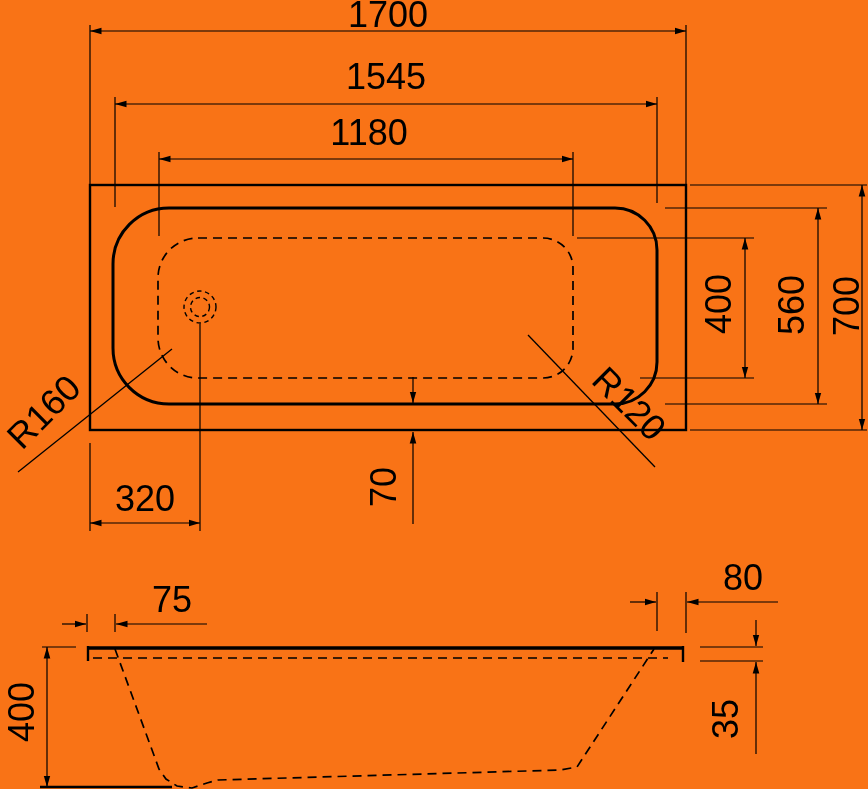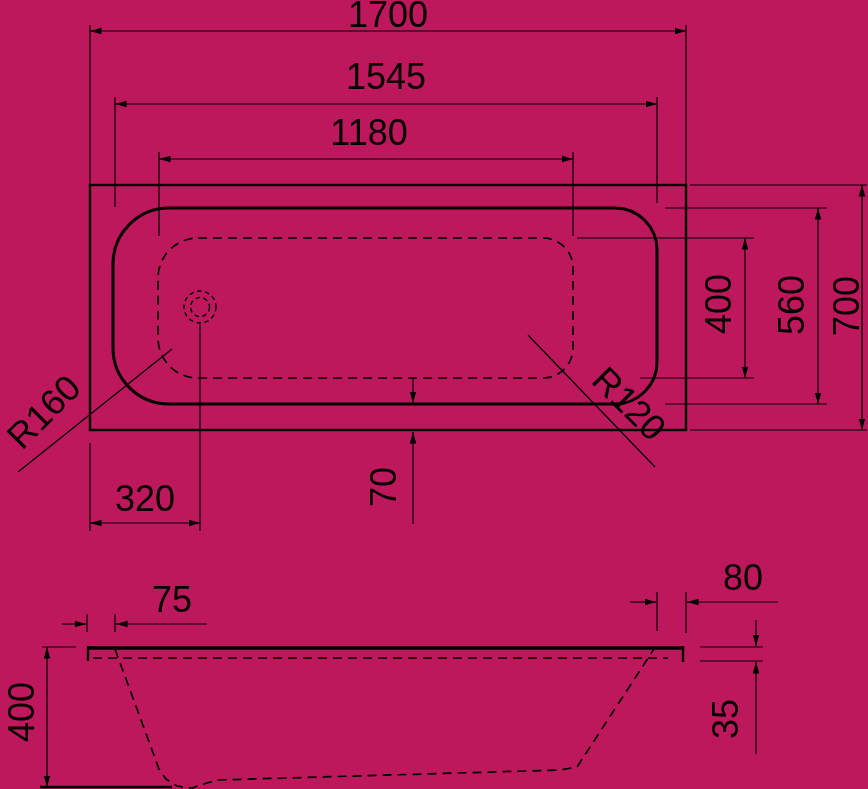--- a/index.html
+++ b/index.html
@@ -1,16 +1,16 @@
 <!DOCTYPE html>
 <html><head>
 <meta charset="utf-8">
 <style>
   html,body{margin:0;padding:0;background:#ffffff;}
-  .canvas{width:868px;height:789px;background:#be185d;position:relative;overflow:hidden;}
+  .canvas{width:868px;height:789px;background:#f97316;position:relative;overflow:hidden;}
   svg{display:block;}
   text{font-family:"Liberation Sans","DejaVu Sans",sans-serif;font-size:36px;fill:#000;}
   .thin{stroke:#000;stroke-width:1.2;fill:none;}
   .med{stroke:#000;stroke-width:2.4;fill:none;}
   .thick{stroke:#000;stroke-width:3;fill:none;}
   .xthick{stroke:#000;stroke-width:3.6;fill:none;}
   .dash{stroke:#000;stroke-width:1.7;fill:none;stroke-dasharray:9 6;}
   .dashsm{stroke:#000;stroke-width:1.4;fill:none;stroke-dasharray:4.5 3.5;}
   .leader{stroke:#000;stroke-width:1.3;fill:none;}
 </style>

